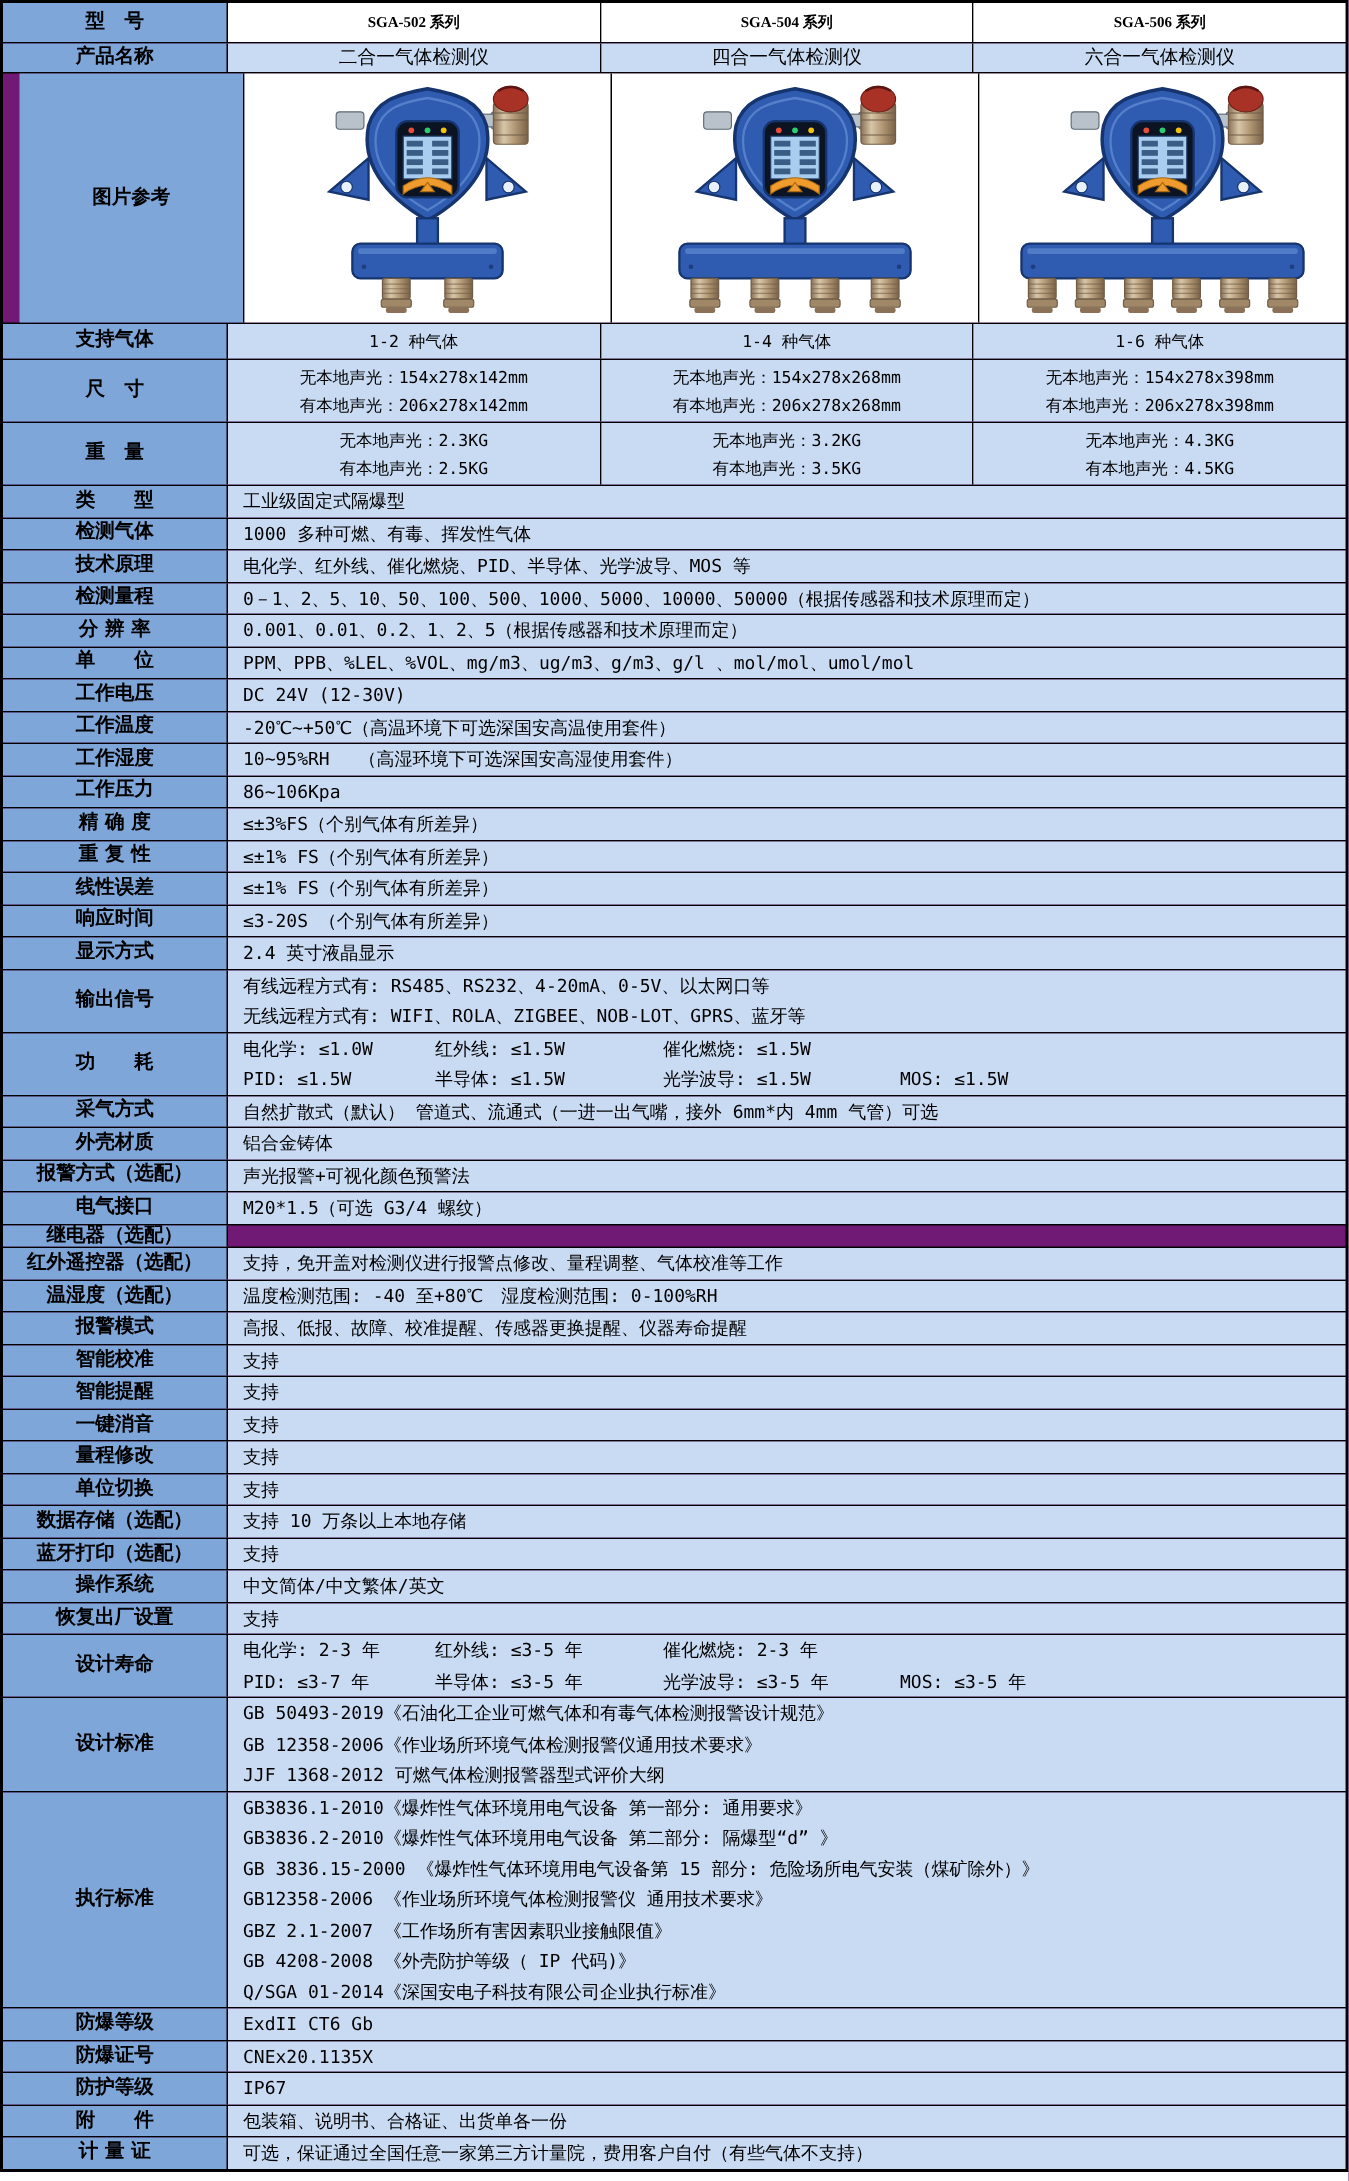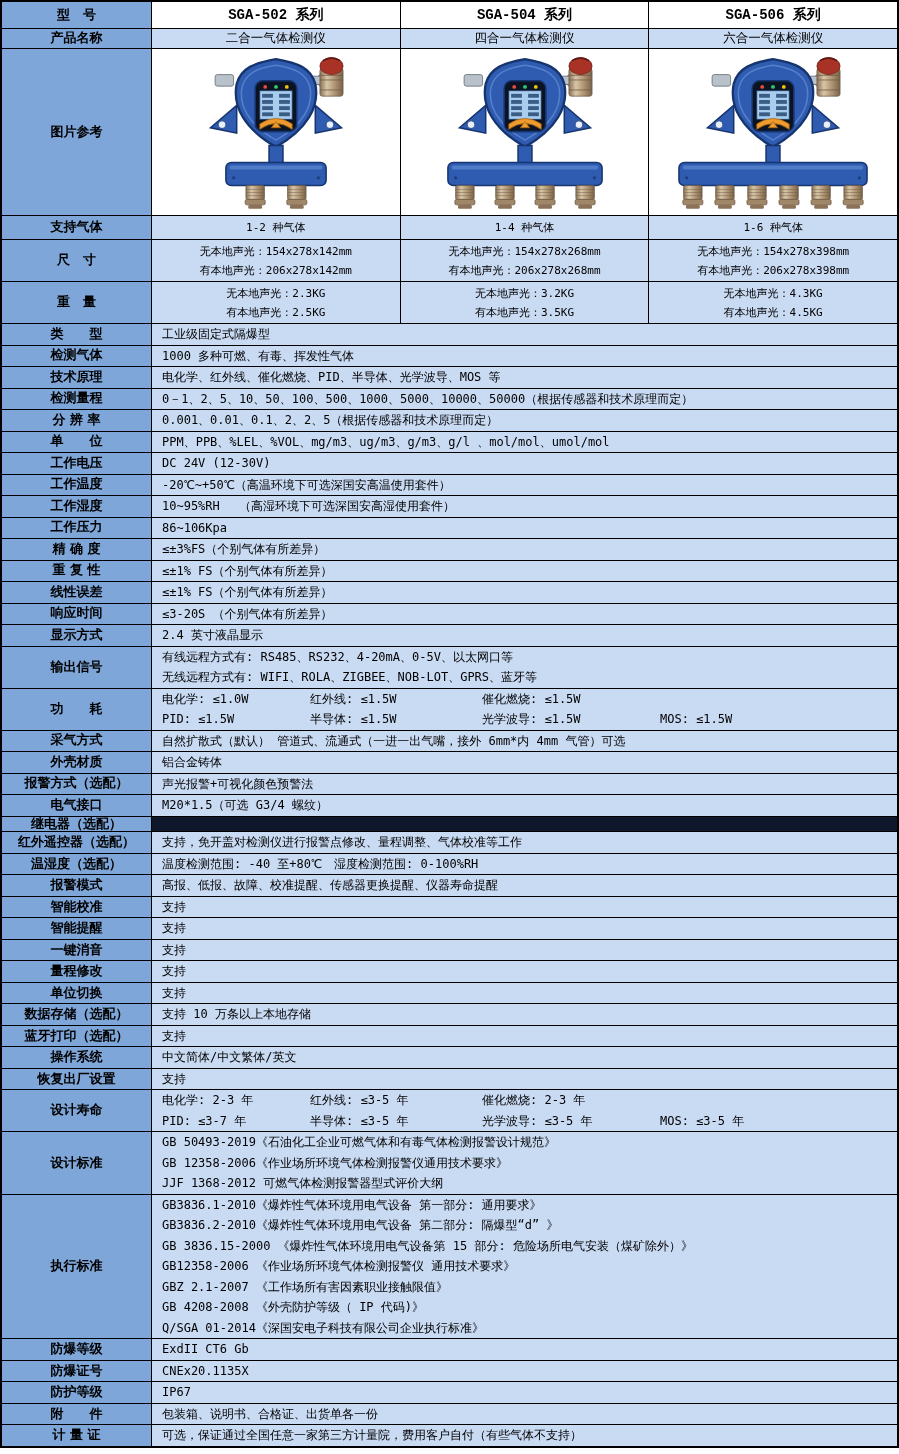--- a/index.html
+++ b/index.html
@@ -1,41 +1,41 @@
 <!DOCTYPE html>
 <html><head>
 <meta charset="utf-8">
 <style>
   html,body{margin:0;padding:0;background:#ffffff;}
   body{width:899px;font-family:"DejaVu Sans","Liberation Sans",sans-serif;color:#000;}
-  .spec-table{width:895px;border:2px solid #000;background:#0f172a;}
+  .spec-table{width:895px;border:2px solid #000;background:#701a75;}
   .row{display:flex;border-bottom:1px solid #000;align-items:stretch;}
   .row:last-child{border-bottom:none;}
   .label-cell{flex:0 0 150px;background:#7ea6d8;border-right:1px solid #000;display:flex;
     align-items:center;justify-content:center;text-align:center;font-weight:bold;font-size:13px;
     padding:0 3px;box-sizing:border-box;line-height:1.15;}
   .tri{flex:1 1 0;display:flex;flex-direction:column;align-items:center;justify-content:center;
     border-right:1px solid #000;background:#c9daf3;font-size:11px;
     font-family:"DejaVu Sans Mono","Liberation Mono",monospace;text-align:center;}
   .tri:last-child{border-right:none;}
   .tri.white{background:#ffffff;}
-  .model-cell{font-weight:bold;font-size:14px;font-family:Liberation Mono, monospace;}
+  .model-cell{font-weight:bold;font-size:10px;font-family:Liberation Serif, serif;}
   .row-model{height:26px;}
   .row-product{height:19px;}
   .row-product .tri{font-size:12.5px;}
-  .row-image{height:166px;}
+  .row-image{height:166px;padding-left:11px;}
   .row-gas{height:23px;}
   .row-size{height:41px;}
   .row-weight{height:41px;}
   .two-line{line-height:19px;}
   .value-cell{flex:1 1 0;background:#c9daf3;padding:0 4px 0 10px;display:flex;flex-direction:column;
     justify-content:center;}
   .spec-line{min-height:20.5px;line-height:20.5px;font-size:12px;white-space:pre-wrap;
     font-family:"DejaVu Sans Mono","Liberation Mono",monospace;}
-  .spec-line.cols{display:flex;gap:20px;}
+  .spec-line.cols{display:flex;}
   .col{display:inline-block;}
   .col-0{width:128px;}
   .col-1{width:152px;}
   .col-2{width:158px;}
   .col-3{flex:1;}
   svg{display:block;}
 </style>
 </head>
 <body>
 
@@ -380,21 +380,21 @@
       </div>
       <div class="row">
         <div class="label-cell">检测量程</div>
         <div class="value-cell">
           <div class="spec-line">0－1、2、5、10、50、100、500、1000、5000、10000、50000（根据传感器和技术原理而定）</div>
         </div>
       </div>
       <div class="row">
         <div class="label-cell">分 辨 率</div>
         <div class="value-cell">
-          <div class="spec-line">0.001、0.01、0.1、2、2、5（根据传感器和技术原理而定）</div>
+          <div class="spec-line">0.001、0.01、0.2、1、2、5（根据传感器和技术原理而定）</div>
         </div>
       </div>
       <div class="row">
         <div class="label-cell">单　　位</div>
         <div class="value-cell">
           <div class="spec-line">PPM、PPB、%LEL、%VOL、mg/m3、ug/m3、g/m3、g/l 、mol/mol、umol/mol</div>
         </div>
       </div>
       <div class="row">
         <div class="label-cell">工作电压</div>

